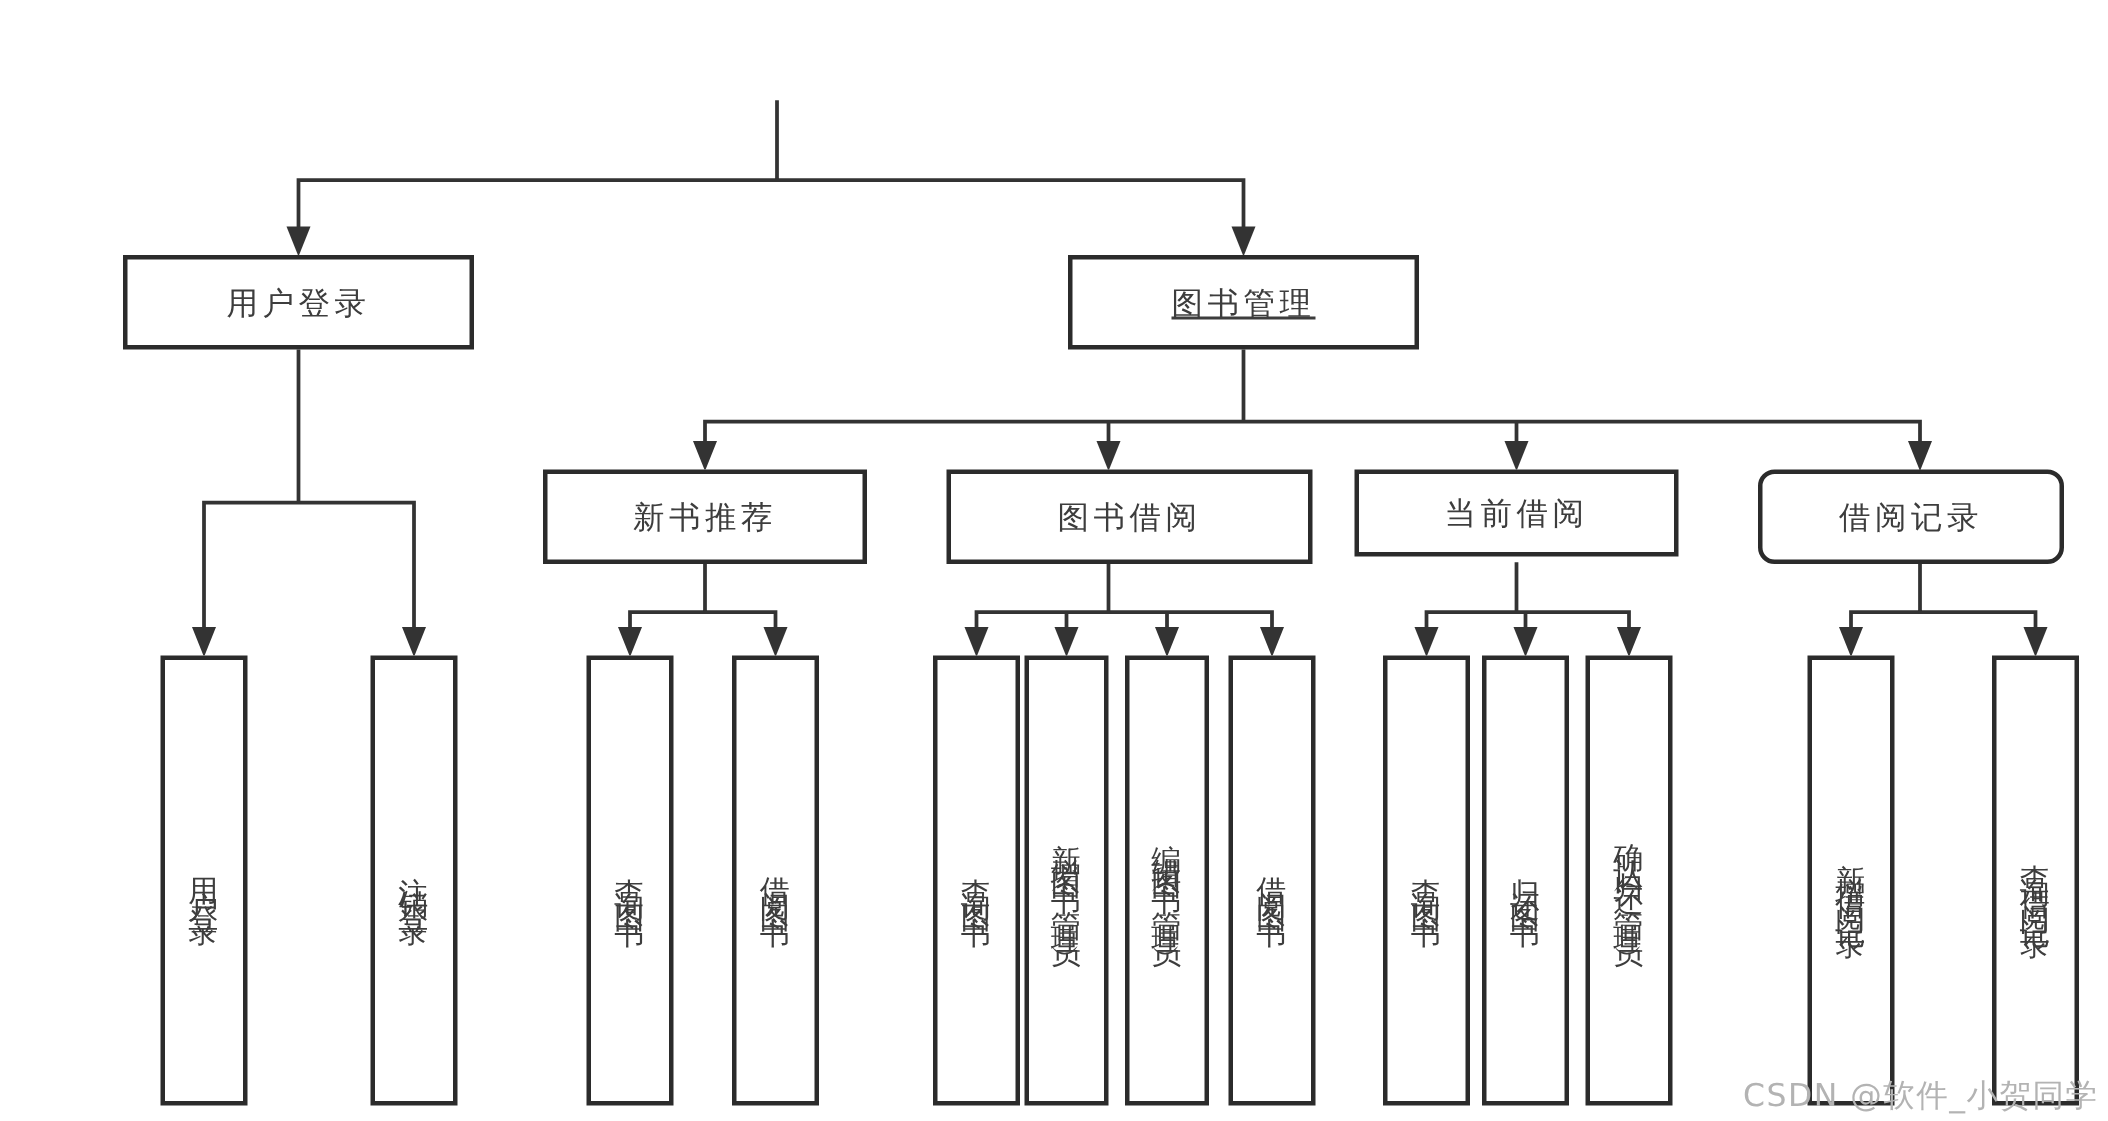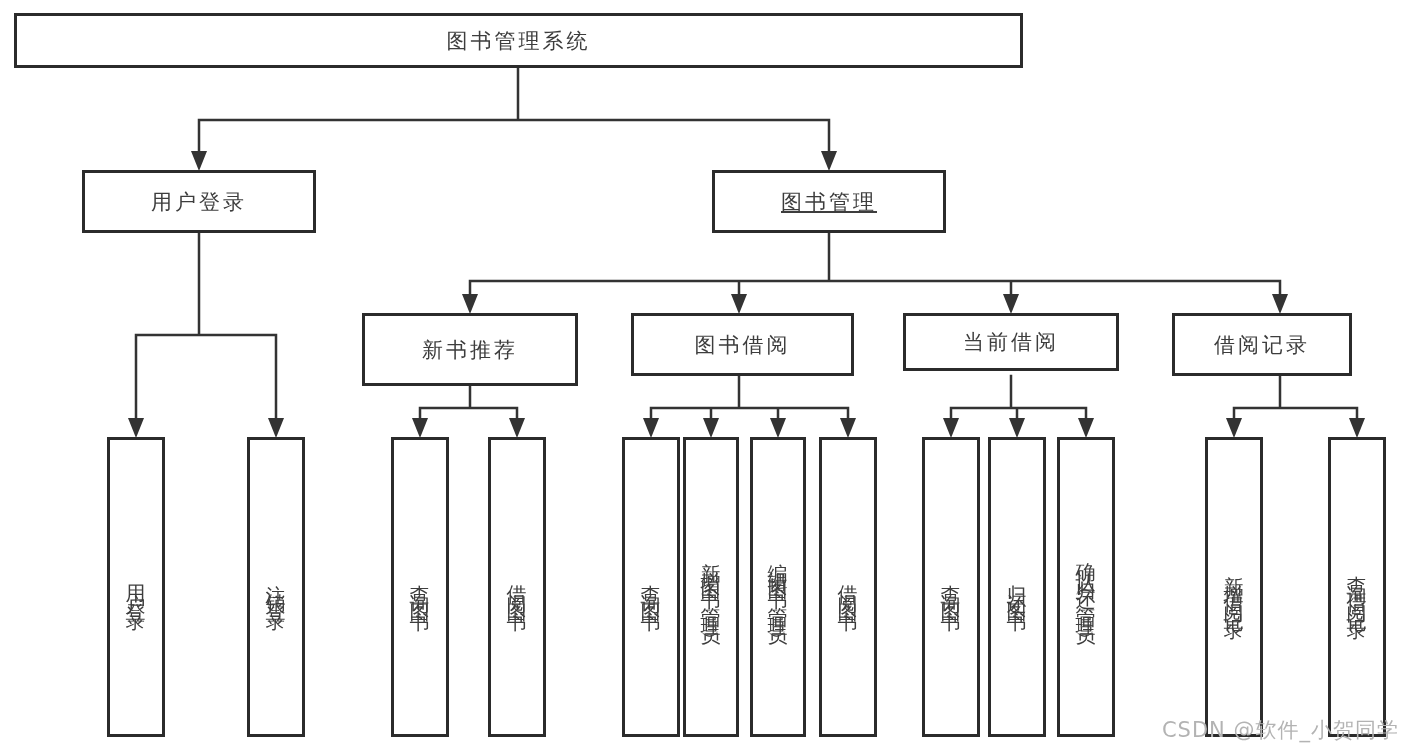--- a/index.html
+++ b/index.html
@@ -99,41 +99,38 @@
       <polygon points="1009,418 1025,418 1017,438"></polygon>
       <polygon points="1078,418 1094,418 1086,438"></polygon>
     </g>
     <g>
       <path d="M1280 376 V408 M1234 408 H1357 M1234 408 V419 M1357 408 V419"></path>
       <polygon points="1226,418 1242,418 1234,438"></polygon>
       <polygon points="1349,418 1365,418 1357,438"></polygon>
     </g>
   </svg>
 
-  <div class="node" style="left:14px; top:13px; width:1009px; height:55px;">
-    <span class="hlabel">图书管理系统</span>
-  </div>
 
   <div class="node" style="left:82px; top:170px; width:234px; height:63px;">
     <span class="hlabel">用户登录</span>
   </div>
   <div class="node" style="left:712px; top:170px; width:234px; height:63px;text-decoration:underline;">
     <span class="hlabel">图书管理</span>
   </div>
 
-  <div class="node" style="left:362px; top:313px; width:216px; height:73px;">
+  <div class="node" style="left:362px; top:313px; width:216px; height:63px;">
     <span class="hlabel">新书推荐</span>
   </div>
-  <div class="node" style="left:631px; top:313px; width:223px; height:63px;align-items:center;">
+  <div class="node" style="left:631px; top:313px; width:244px; height:63px;align-items:center;">
     <span class="hlabel">图书借阅</span>
   </div>
   <div class="node" style="left:903px; top:313px; width:216px; height:58px;">
     <span class="hlabel">当前借阅</span>
   </div>
-  <div class="node" style="left:1172px; top:313px; width:180px; height:63px;">
+  <div class="node" style="left:1172px; top:313px; width:204px; height:63px;border-radius:11px;">
     <span class="hlabel">借阅记录</span>
   </div>
 
   <div class="node" style="left:107px; top:437px; width:58px; height:300px;">
     <span class="vlabel">用户登录</span>
   </div>
   <div class="node" style="left:247px; top:437px; width:58px; height:300px;">
     <span class="vlabel">注销登录</span>
   </div>
   <div class="node" style="left:391px; top:437px; width:58px; height:300px;">

